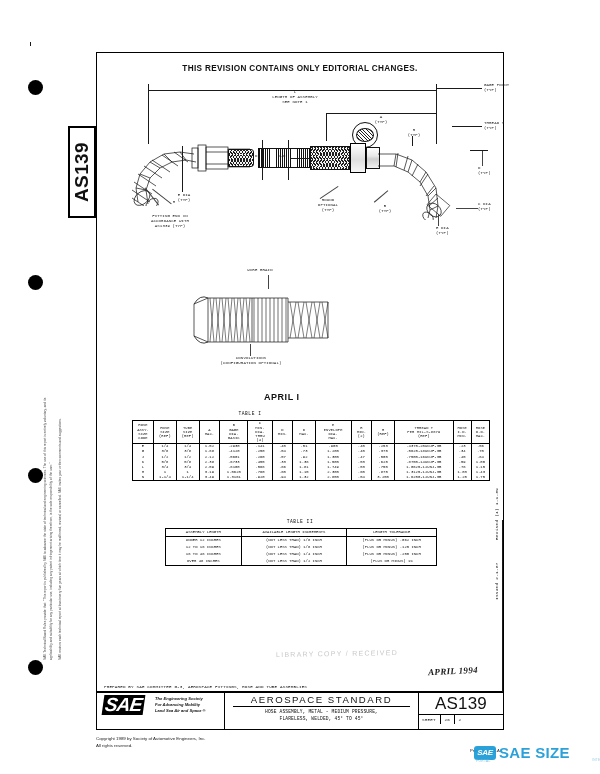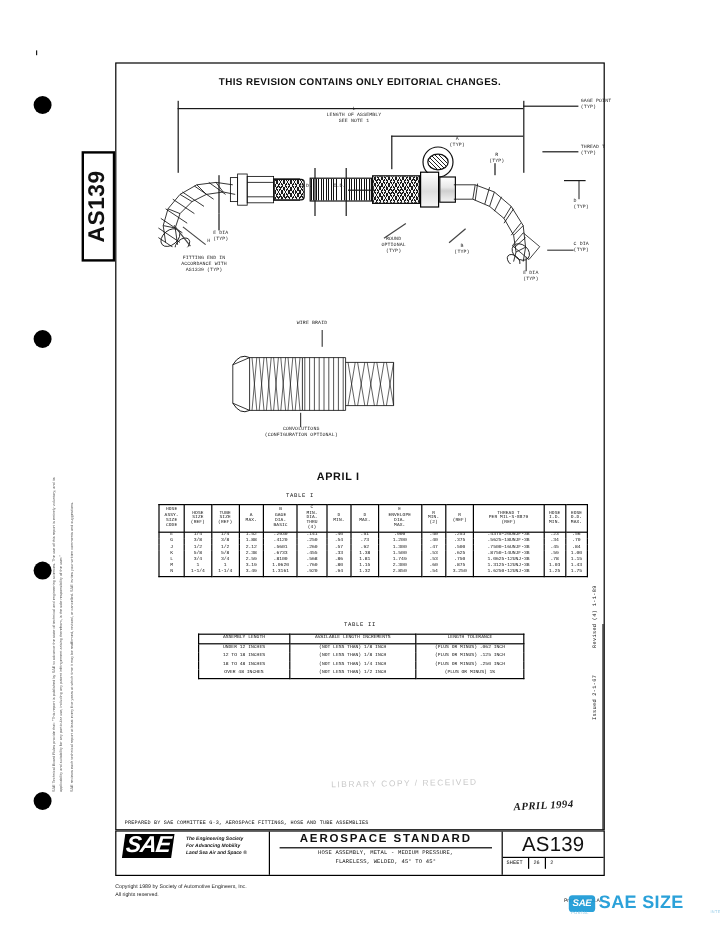--- a/index.html
+++ b/index.html
@@ -190,21 +190,21 @@
   }
   .sae-tag {
     position:absolute; left:58px; top:3px;
     font-family:"Liberation Sans", sans-serif;
     font-weight:700; font-size:4.1px; font-style:italic;
     line-height:1.45; color:#111;
   }
   .tb-mid { flex:1; border-right:1.4px solid #000; text-align:center; }
   .as-title {
     font-family:"Liberation Sans", sans-serif;
-    font-weight:700; font-size:9.6px; letter-spacing:0.16em;
+    font-weight:400; font-size:9.6px; letter-spacing:0.16em;
     padding-top:1px;
   }
   .as-rule { height:0.9px; background:#000; margin:1px 8px 2px 8px; }
   .as-sub { font-size:4.6px; line-height:1.45; letter-spacing:0.03em; }
   .tb-right { width:84px; text-align:center; position:relative; }
   .as-num {
     font-family:"Liberation Sans", sans-serif;
     font-weight:400; font-size:17px; letter-spacing:0.01em; padding-top:1px;
   }
   .as-num-rule { height:0.9px; background:#000; }

